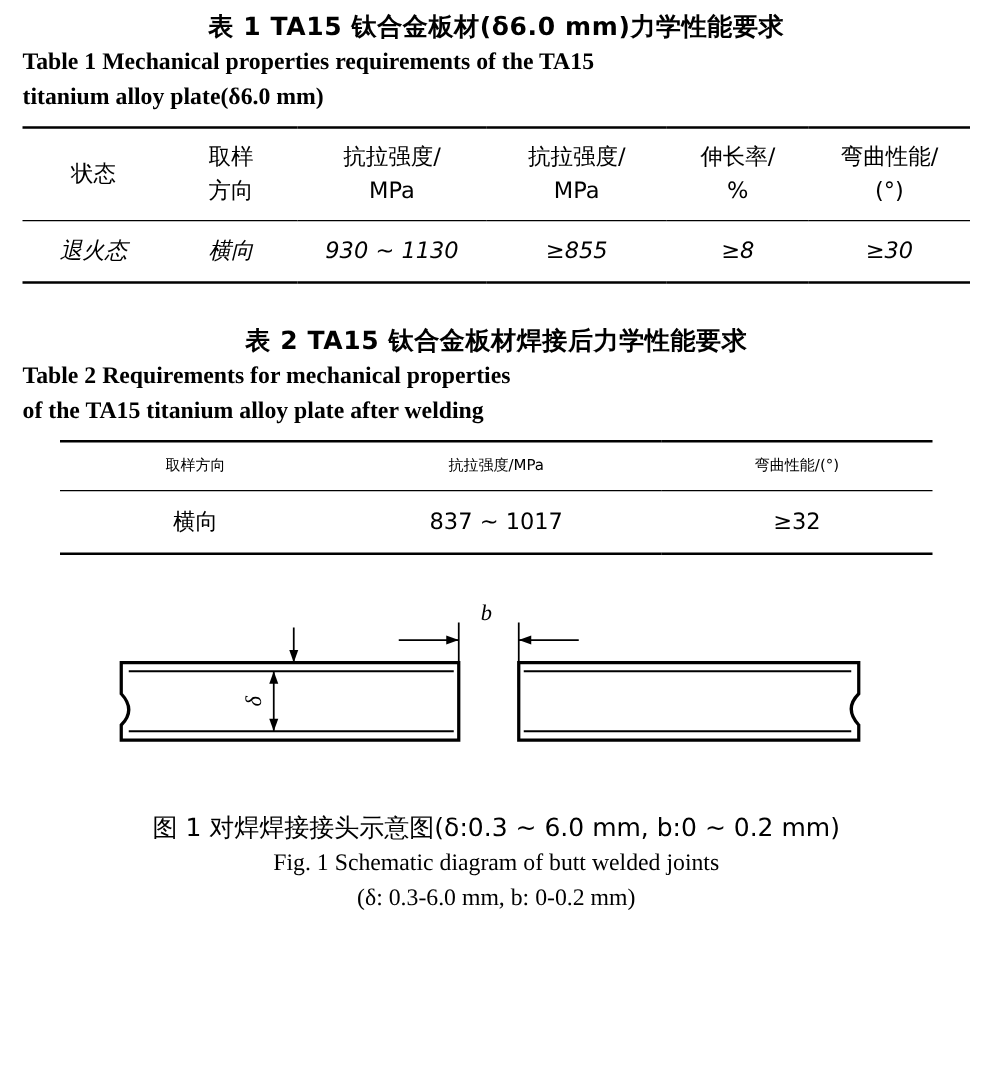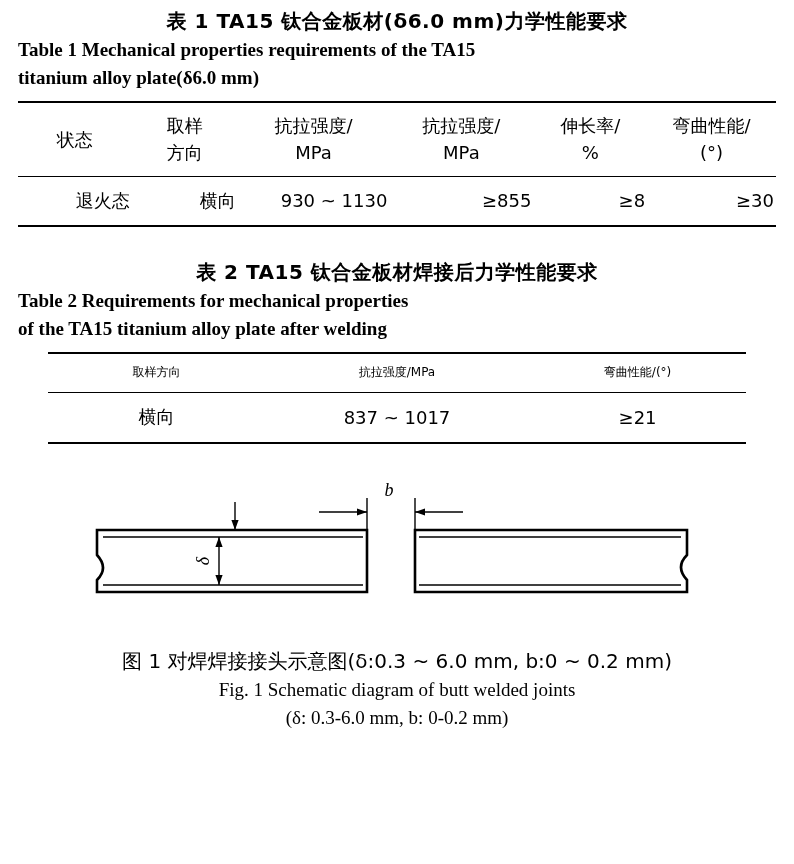--- a/index.html
+++ b/index.html
@@ -55,23 +55,24 @@
   }
   table.t1 th {
     font-weight: normal;
     font-size: 18px;
     padding: 9px 2px 10px 2px;
     vertical-align: middle;
     line-height: 1.5;
   }
   table.t1 td {
     font-size: 18px;
-    text-align: right;
+    text-align: center;
     padding: 11px 2px 12px 2px;
     line-height: 1.4;
+    font-style: italic;
   }
   .hdr-two-line { display: block; }
 
   table.t2 {
     border-top: 2px solid #000;
     border-bottom: 2px solid #000;
     width: 92%;
     margin: 0 auto;
   }
   table.t2 th {
@@ -169,21 +170,21 @@
         <tr>
           <th style="width:31%">取样方向</th>
           <th style="width:38%">抗拉强度/MPa</th>
           <th style="width:31%">弯曲性能/(°)</th>
         </tr>
       </thead>
       <tbody>
         <tr>
           <td>横向</td>
           <td>837 ~ 1017</td>
-          <td>≥21</td>
+          <td>≥32</td>
         </tr>
       </tbody>
     </table>
   </div>
 
   <div class="figure">
     <svg width="660" height="150" viewBox="0 0 660 150">
 
       <line x1="300" y1="18" x2="300" y2="70" stroke="#000" stroke-width="1.4"></line>
       <line x1="348" y1="18" x2="348" y2="70" stroke="#000" stroke-width="1.4"></line>

